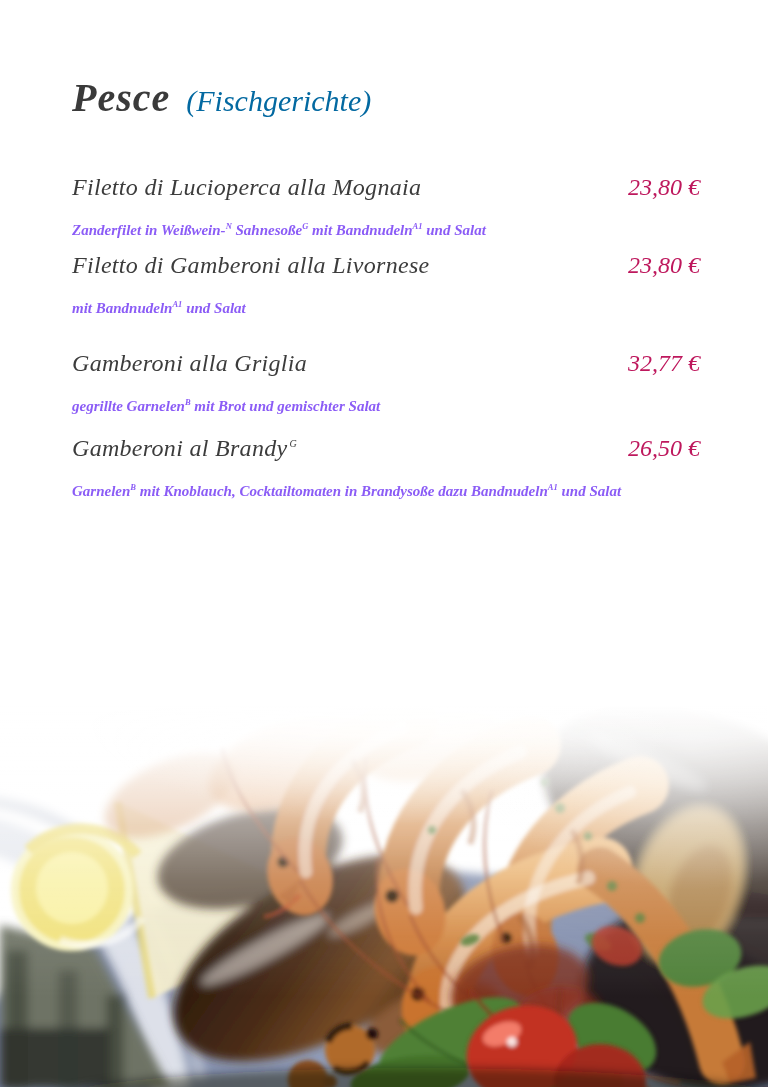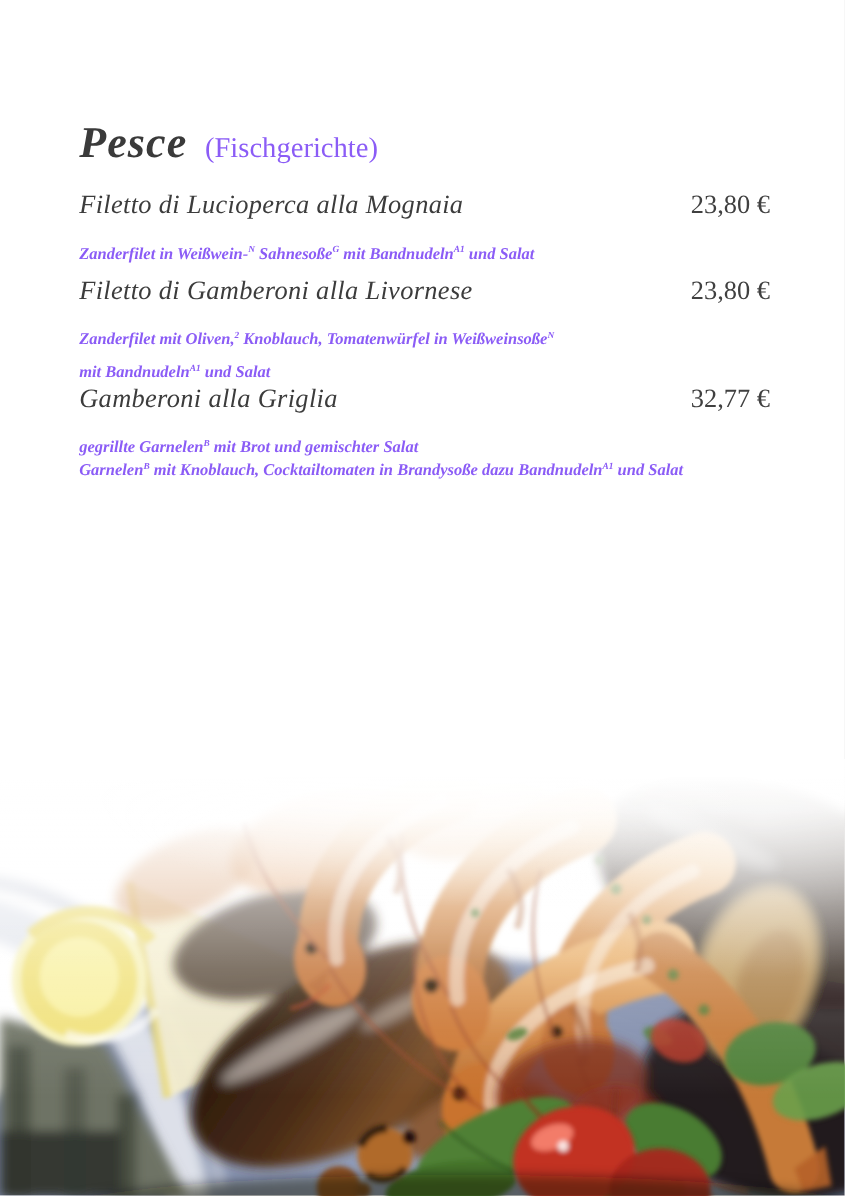--- a/index.html
+++ b/index.html
@@ -2,30 +2,30 @@
 <html><head>
 <meta charset="utf-8">
 <style>
   html,body{margin:0;padding:0;background:#e8e8e8;}
   .page{
     position:relative;width:768px;height:1087px;margin:0 auto;
     background:#ffffff;overflow:hidden;
     font-family:"Liberation Serif","DejaVu Serif",serif;color:#3c3c3c;
   }
   
-  .heading{position:absolute;left:72px;top:74px;display:flex;align-items:baseline;gap:16px;margin-top:32px;}
+  .heading{position:absolute;left:72px;top:74px;display:flex;align-items:baseline;gap:16px;}
   .heading .title{font-style:italic;font-weight:bold;font-size:40px;letter-spacing:1px;color:#3a3a3a;}
-  .heading .subtitle{font-size:26px;color:#8b5cf6;}
+  .heading .subtitle{font-style:italic;font-size:30px;color:#0369a1;}
   
   .item{position:absolute;left:72px;width:628px;}
   .i1{top:138px}.i2{top:216px}.i3{top:314px}.i4{top:399px}
   .row{display:flex;justify-content:space-between;align-items:baseline;}
   .name{font-style:italic;font-size:24px;line-height:30px;color:#3c3c3c;letter-spacing:.3px;margin-top:30px;}
   .name sup{font-size:10px;font-style:italic;margin-left:2px;}
-  .price{font-size:24px;color:#404040;white-space:nowrap;}
+  .price{font-style:italic;font-size:24px;color:#be185d;white-space:nowrap;}
   .desc{margin-top:12px;font-style:italic;font-weight:bold;font-size:15px;line-height:25px;color:#8b5cf6;}
   .desc sup{font-size:8.5px;font-weight:bold;font-style:italic;}
   
   .photo{position:absolute;left:0;top:690px;width:768px;height:397px;overflow:hidden;}
   .photo svg{display:block;}
   .photo .fade{
     position:absolute;inset:0;pointer-events:none;
     background:
       radial-gradient(55% 45% at 50% 0%, rgba(255,255,255,.95), rgba(255,255,255,0) 75%),
       radial-gradient(42% 52% at 90% 14%, rgba(255,255,255,.55), rgba(255,255,255,0) 70%),
@@ -58,36 +58,39 @@
         <div>Zanderfilet in Weißwein-<sup>N</sup> Sahnesoße<sup>G</sup> mit Bandnudeln<sup>A1</sup> und Salat</div>
       </div>
   </div>
 
   <div class="item i2">
     <div class="row">
       <div class="name"><span>Filetto di Gamberoni alla Livornese</span><sup></sup></div>
       <div class="price">23,80 €</div>
     </div>
     <div class="desc">
-        <div>Zanderfilet mit Oliven,<sup>2</sup> Knoblauch, Tomatenwürfel in Weißweinsoße<sup>N</sup></div>
         <div>mit Bandnudeln<sup>A1</sup> und Salat</div>
       </div>
   </div>
 
   <div class="item i3">
     <div class="row">
       <div class="name"><span>Gamberoni alla Griglia</span><sup></sup></div>
       <div class="price">32,77 €</div>
     </div>
     <div class="desc">
         <div>gegrillte Garnelen<sup>B</sup> mit Brot und gemischter Salat</div>
       </div>
   </div>
 
   <div class="item i4">
+    <div class="row">
+      <div class="name"><span>Gamberoni al Brandy</span><sup>G</sup></div>
+      <div class="price">26,50 €</div>
+    </div>
     <div class="desc">
         <div>Garnelen<sup>B</sup> mit Knoblauch, Cocktailtomaten in Brandysoße dazu Bandnudeln<sup>A1</sup> und Salat</div>
       </div>
   </div>
 
   <div class="photo">
     <svg viewBox="0 0 768 397" width="768" height="397" preserveAspectRatio="none">
       <defs>
         <radialGradient id="plateG" cx="50%" cy="40%" r="70%">
           <stop offset="0%" stop-color="#95a1bd"></stop>

